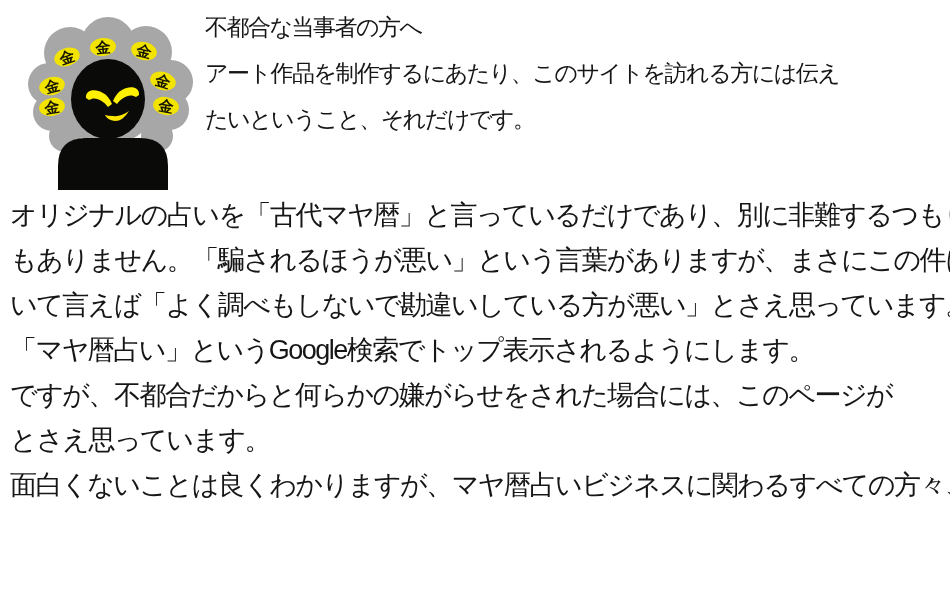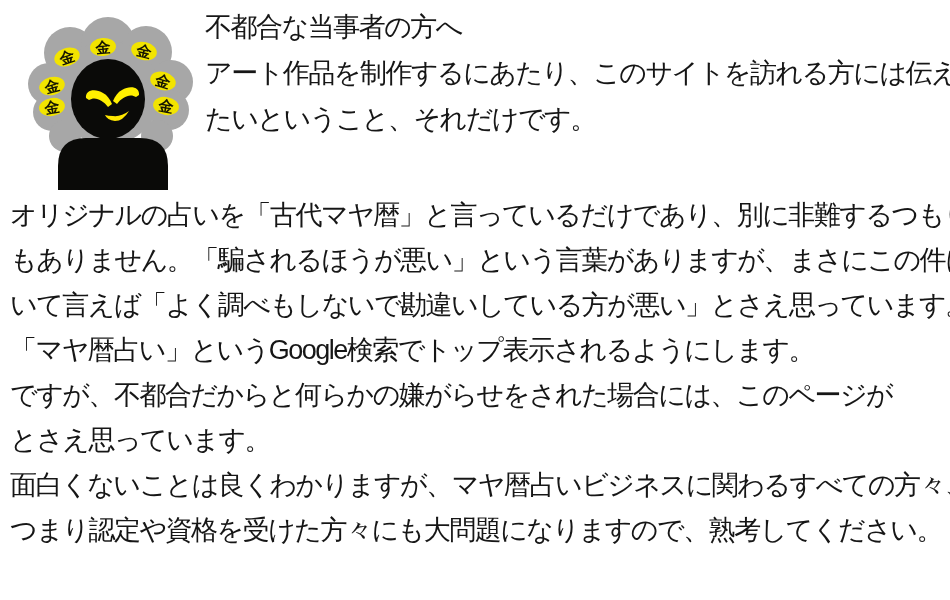--- a/index.html
+++ b/index.html
@@ -24,21 +24,21 @@
     height: 185px;
   }
   .figure svg { display: block; width: 100%; height: 100%; }
   .intro {
     position: absolute;
     left: 205px;
     top: 4px;
     width: 745px;
   }
   .intro .line {
-    font-size: 27px;
+    font-size: 23px;
     line-height: 46px;
     letter-spacing: -1.5px;
     white-space: nowrap;
   }
   .bodytext {
     position: absolute;
     left: 10px;
     top: 193px;
     width: 940px;
   }
@@ -125,16 +125,15 @@
   </div>
 
   <div class="bodytext">
     <div class="line">オリジナルの占いを「古代マヤ暦」と言っているだけであり、別に非難するつもり</div>
     <div class="line">もありません。「騙されるほうが悪い」という言葉がありますが、まさにこの件につ</div>
     <div class="line">いて言えば「よく調べもしないで勘違いしている方が悪い」とさえ思っています。</div>
     <div class="line">「マヤ暦占い」というGoogle検索でトップ表示されるようにします。</div>
     <div class="line">ですが、不都合だからと何らかの嫌がらせをされた場合には、このページが</div>
     <div class="line">とさえ思っています。</div>
     <div class="line">面白くないことは良くわかりますが、マヤ暦占いビジネスに関わるすべての方々、</div>
-    <div class="line">つまり認定や資格を受けた方々にも大問題になりますので、熟考してください。</div>
   </div>
 
 </div>
 
 </body></html>

